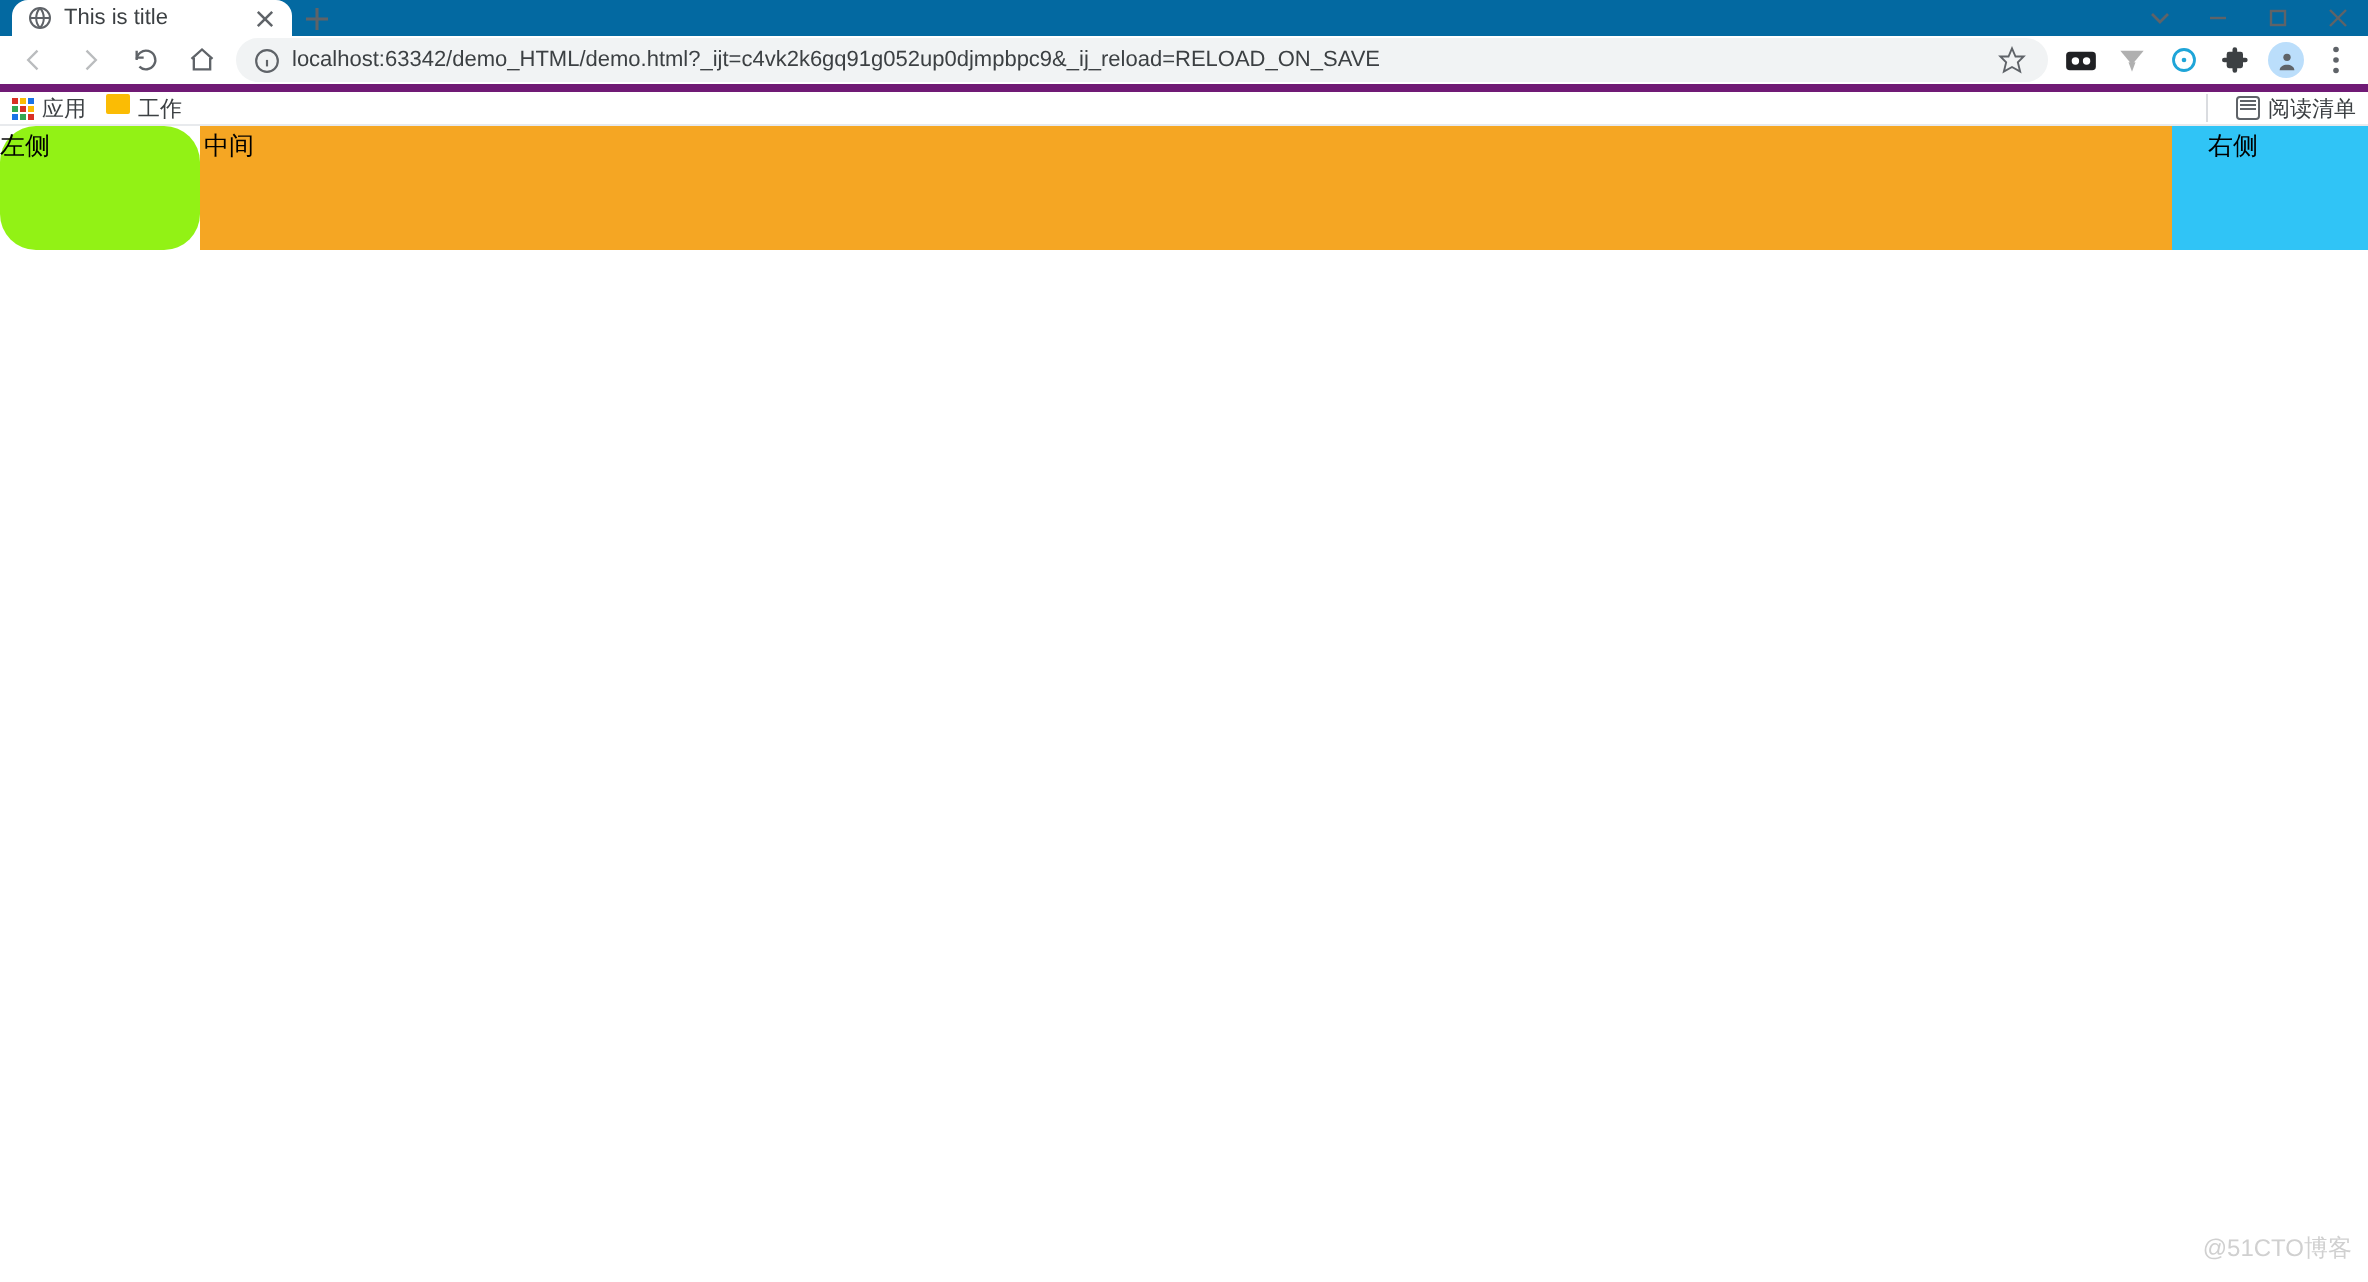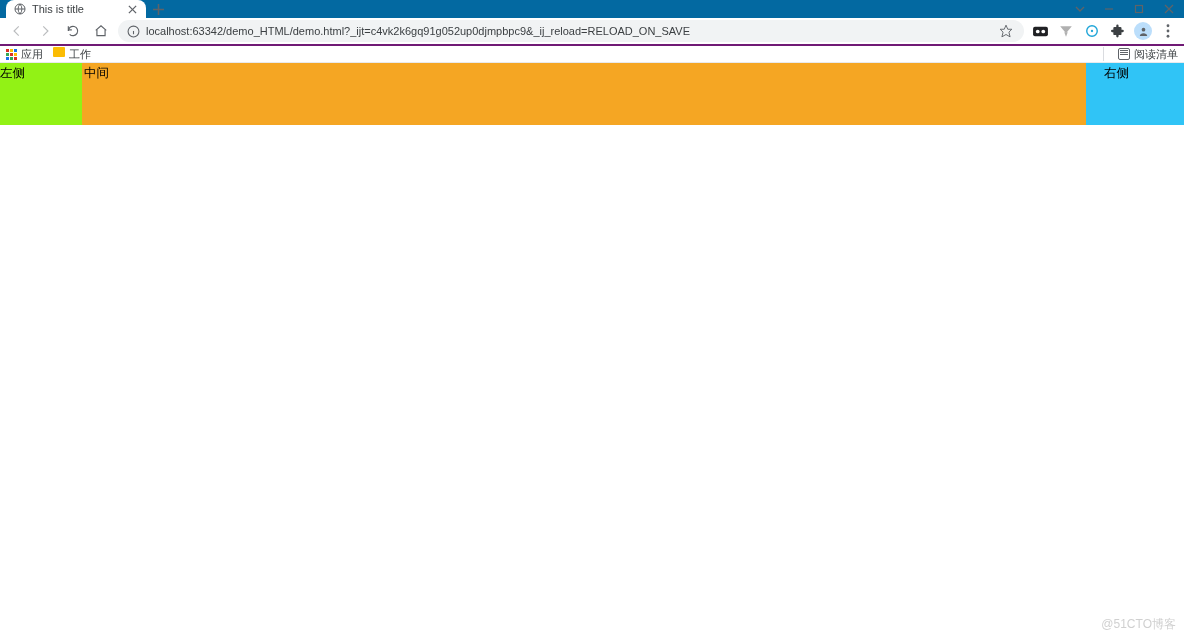--- a/index.html
+++ b/index.html
@@ -11,21 +11,21 @@
     .tab-favicon { width: 12px; height: 12px; display: inline-flex; align-items: center; justify-content: center; }
     .tab-title { flex: 1; }
     .tab-close { width: 12px; height: 12px; display: inline-flex; align-items: center; justify-content: center; color: #5f6368; }
     .new-tab { width: 24px; height: 18px; display: flex; align-items: center; justify-content: center; color: #5f6368; font-size: 14px; }
     .spacer { flex: 1; }
     .win-ctrls { display: flex; align-items: center; gap: 0; }
     .win-btn { width: 30px; height: 18px; display: flex; align-items: center; justify-content: center; color: #5f6368; }
     .chev-down { width: 28px; height: 18px; display:flex; align-items:center; justify-content:center; color:#5f6368; font-size:11px;}
 
     
-    .toolbar { height: 28px; background: #fff; border-bottom: 2px solid #701a75; display: flex; align-items: center; padding: 0 6px; gap: 6px; }
+    .toolbar { height: 28px; background: #fff; border-bottom: 4px solid #701a75; display: flex; align-items: center; padding: 0 6px; gap: 6px; }
     .nav-btn { width: 22px; height: 22px; display: flex; align-items: center; justify-content: center; color: #babcbe; }
     .nav-btn.active { color: #5f6368; }
     .addr { display:flex; align-items:center; flex:1; height:22px; border-radius:12px; background:#f1f3f4; padding:0 8px; gap:6px; font-size:11px; color:#3c4043; }
     .addr-info { width:14px; height:14px; display:flex; align-items:center; justify-content:center; color:#5f6368; }
     .addr-url { flex:1; white-space:nowrap; overflow:hidden; }
     .tb-icn { width:20px; height:20px; display:flex; align-items:center; justify-content:center; color:#5f6368; }
     .profile-ic { width:18px; height:18px; border-radius:50%; background:#bbdefb; display:flex; align-items:center; justify-content:center; color:#5f6368; }
 
     
     .bm-bar { height: 17px; background:#fff; border-bottom:1px solid #e8eaed; display:flex; align-items:center; padding:0 6px; gap:10px; font-size:11px; color:#3c4043; }
@@ -39,21 +39,21 @@
     .bm-item { display:flex; gap:4px; }
     .folder-ic { width:12px; height:10px; background:#fbbc04; border-radius:1px; position:relative; }
     .bm-spacer { flex:1; }
     .readlist { display:flex; align-items:center; gap:4px; color:#3c4043; }
     .divider-v { width:1px; height:14px; background:#dadce0; margin-right:4px; }
     .rl-ic { width:12px; height:12px; border:1.2px solid #5f6368; border-radius:2px; display:flex; flex-direction:column; gap:1px; padding:1px; }
     .rl-ic span { height:1px; background:#5f6368; }
 
     
     .page { display:flex; height:62px; width:100%; font-size:12.5px; color:#000; }
-    .col-left { width:82px; background:#92f215; padding:2px 2px 0 0; }
+    .col-left { width:100px; background:#92f215; padding:2px 2px 0 0;border-radius:18px; }
     .col-mid  { flex:1; background:#f5a623; padding:2px 4px 0 2px; }
     .col-right{ width:98px; background:#30c4f6; padding:2px 0 0 18px; }
 
     .watermark { position:absolute; right:8px; bottom:8px; color:#d0d0d0; font-size:12px; }
 
     svg { display:block; }
   </style>
 </head>
 <body>
 

